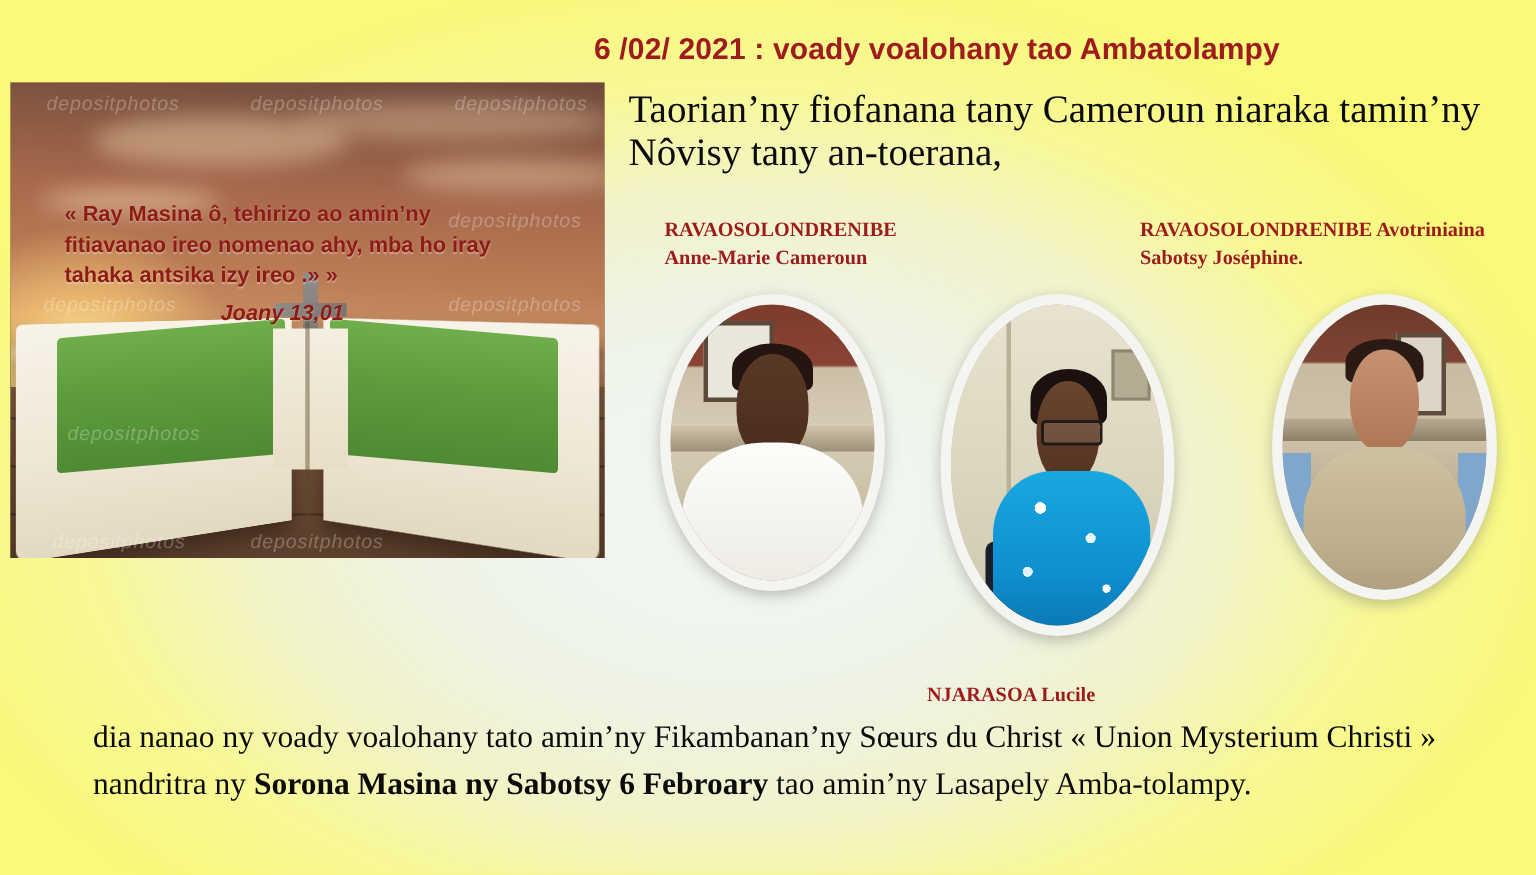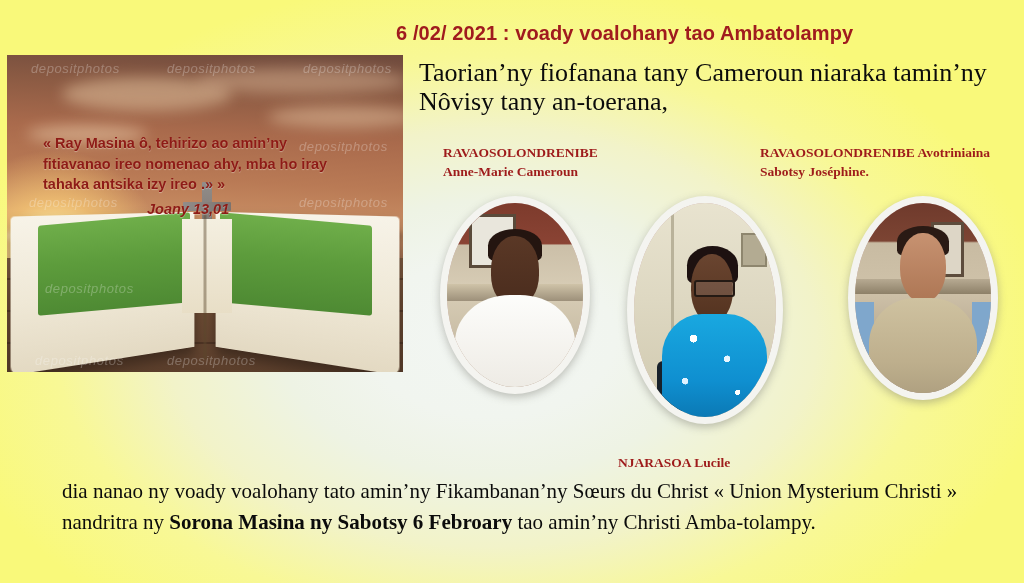--- a/index.html
+++ b/index.html
@@ -266,16 +266,16 @@
       <div class="side3b"></div>
       <div class="hair3"></div>
       <div class="head3"></div>
       <div class="body3"></div>
     </div>
   </div>
 
   <div class="name name-2">NJARASOA Lucile</div>
 
   <div class="bottom">
-    <span>dia nanao ny voady voalohany tato amin’ny Fikambanan’ny Sœurs du Christ « Union Mysterium Christi » nandritra ny </span><b>Sorona Masina ny Sabotsy 6 Febroary</b><span> tao amin’ny Christi  Amba-tolampy.</span>
+    <span>dia nanao ny voady voalohany tato amin’ny Fikambanan’ny Sœurs du Christ « Union Mysterium Christi » nandritra ny </span><b>Sorona Masina ny Sabotsy 6 Febroary</b><span> tao amin’ny Lasapely  Amba-tolampy.</span>
   </div>
 
 </div>
 
 </body></html>

